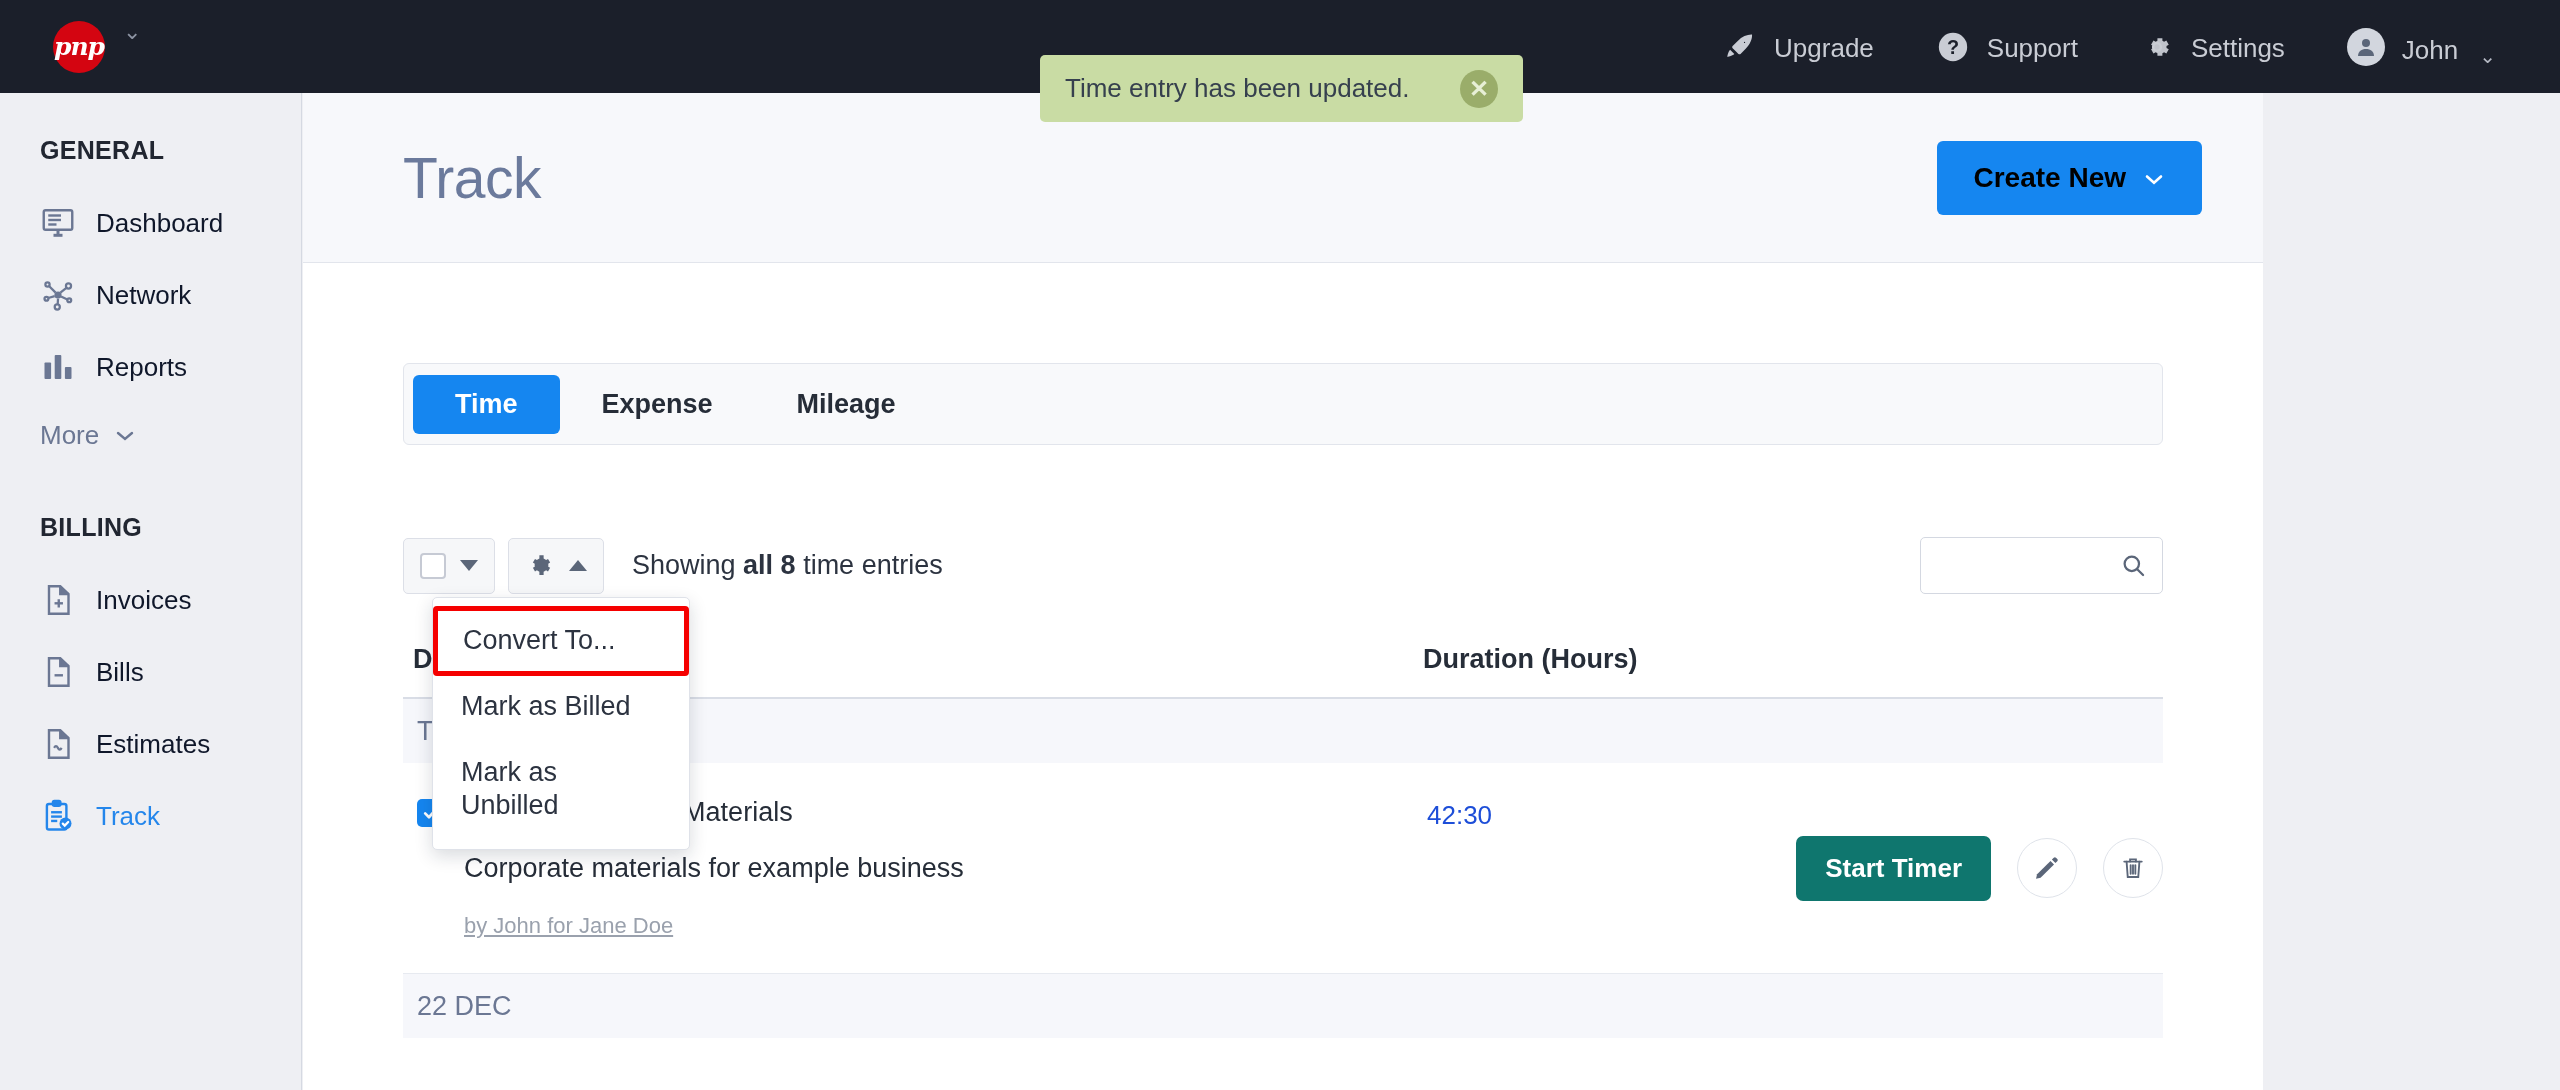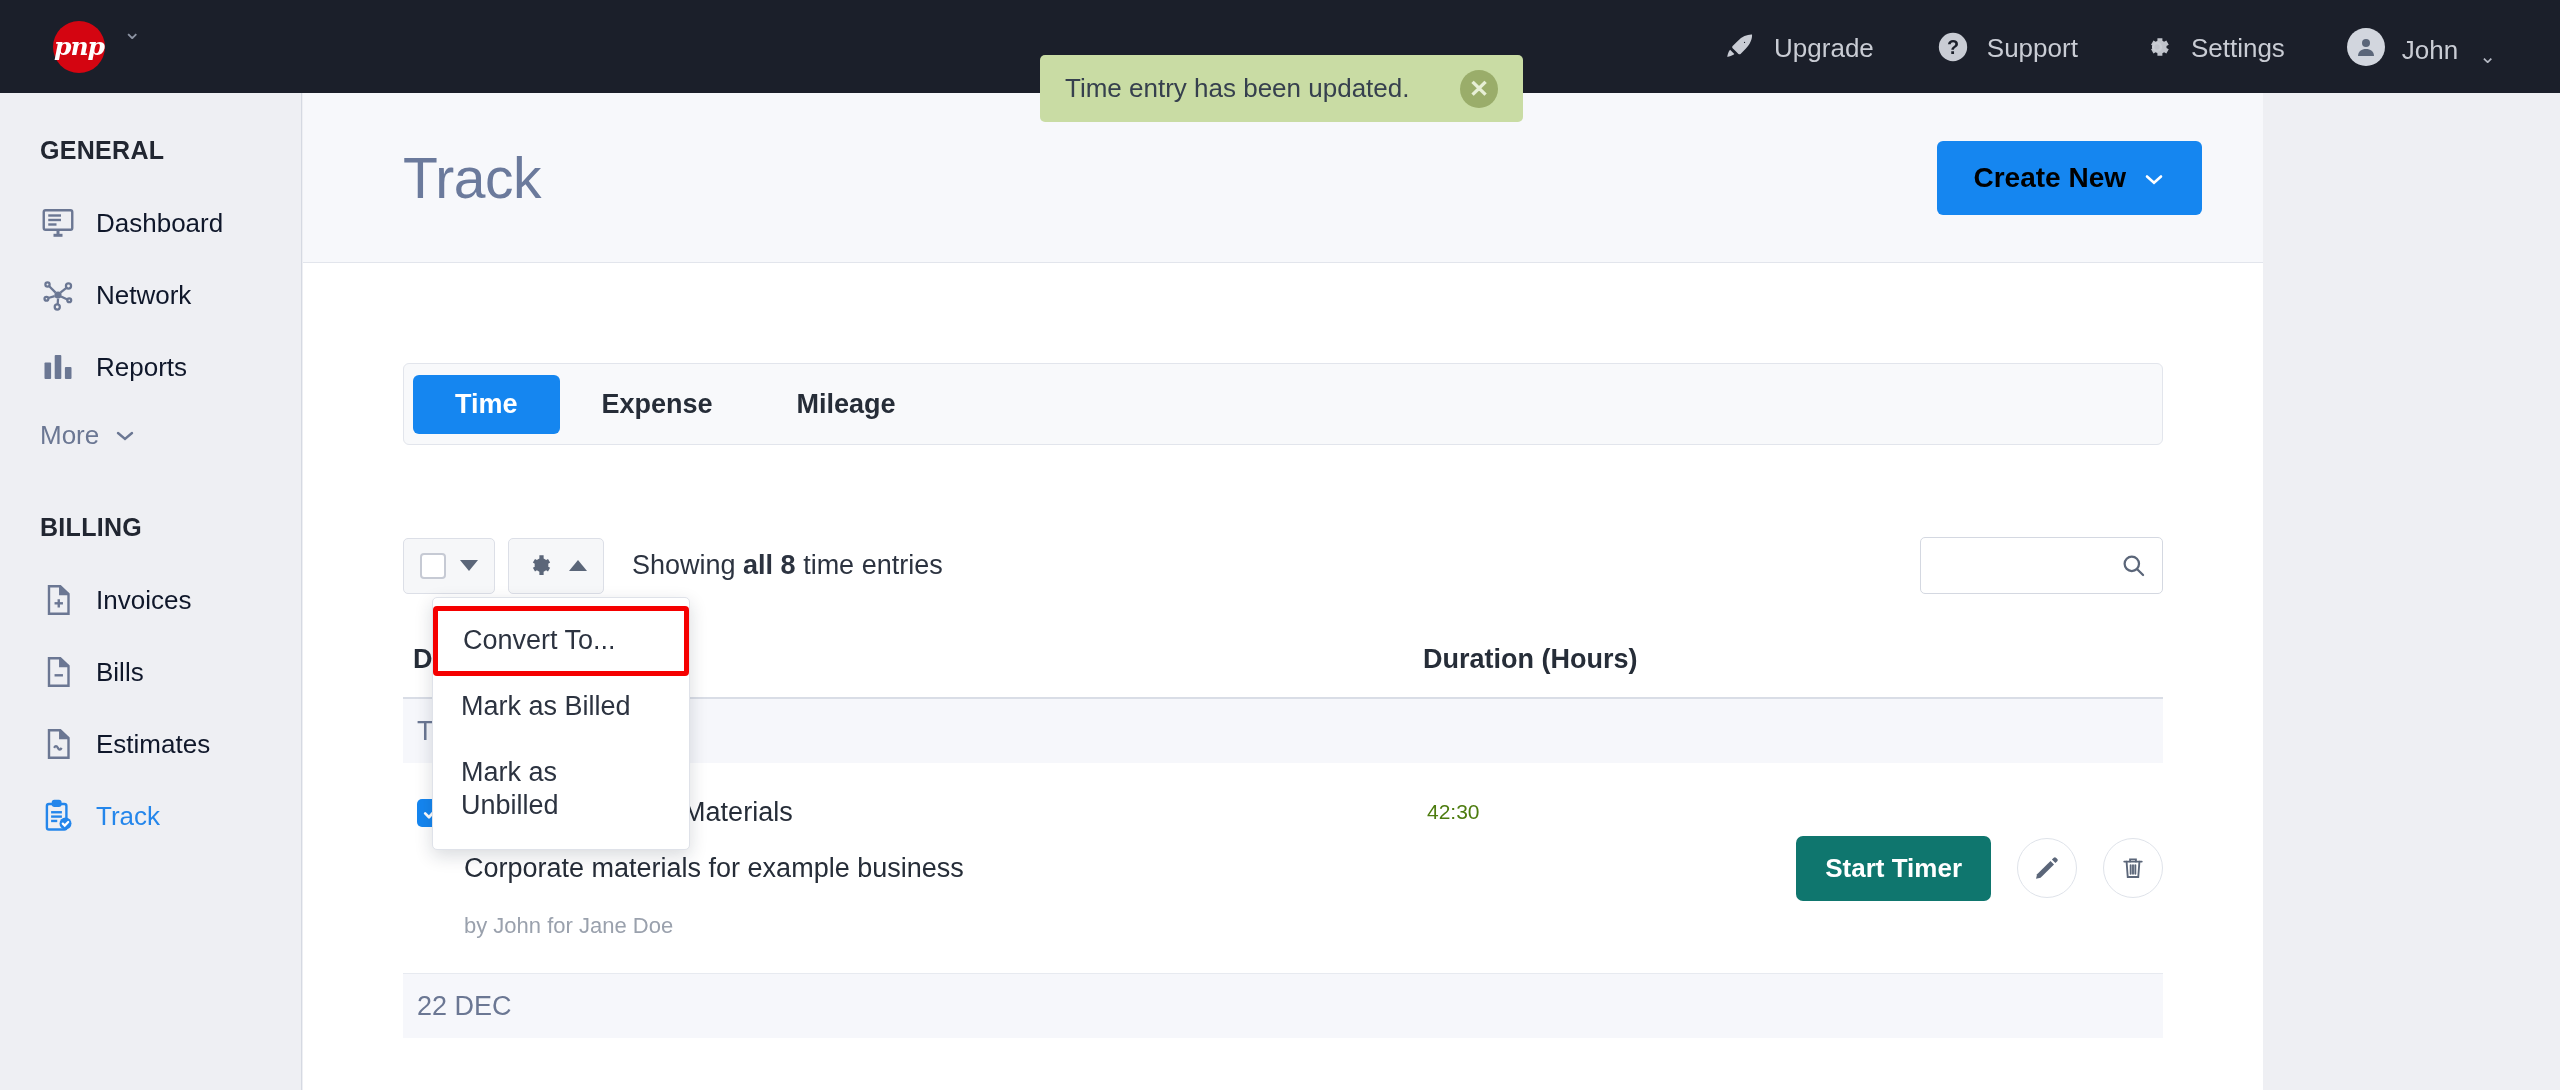--- a/index.html
+++ b/index.html
@@ -202,22 +202,22 @@
   .entry-left { width: 1010px; }
   .entry-title-line { display: flex; align-items: center; gap: 19px; }
   .check {
     width: 28px; height: 28px; border-radius: 5px;
     background: #1586f0; display: flex; align-items: center; justify-content: center;
     flex: 0 0 auto; cursor: pointer;
   }
   .check svg { width: 20px; height: 20px; display: block; }
   .entry-title { font-size: 27px; color: #262d38; }
   .entry-desc { font-size: 27px; color: #262d38; margin: 25px 0 0 47px; }
-  .entry-meta { font-size: 22px; color: #9aa1ad; margin: 29px 0 0 47px; }
-  .entry-dur { font-size: 21px; color: #4d7c0f; padding-top: 3px; width: 330px; }
+  .entry-meta { font-size: 22px; color: #9aa1ad; margin: 29px 0 0 47px; text-decoration: underline; }
+  .entry-dur { font-size: 26px; color: #1d4ed8; padding-top: 3px; width: 330px; }
   .entry-actions {
     margin-left: auto; display: flex; align-items: center; gap: 26px;
     padding-right: 0;
   }
   .start-timer {
     background: #0f766e; color: #fff; border: none;
     border-radius: 7px; font-size: 26px; font-weight: 700;
     padding: 17px 29px; cursor: pointer;
     font-family: "Liberation Sans", sans-serif;
   }

